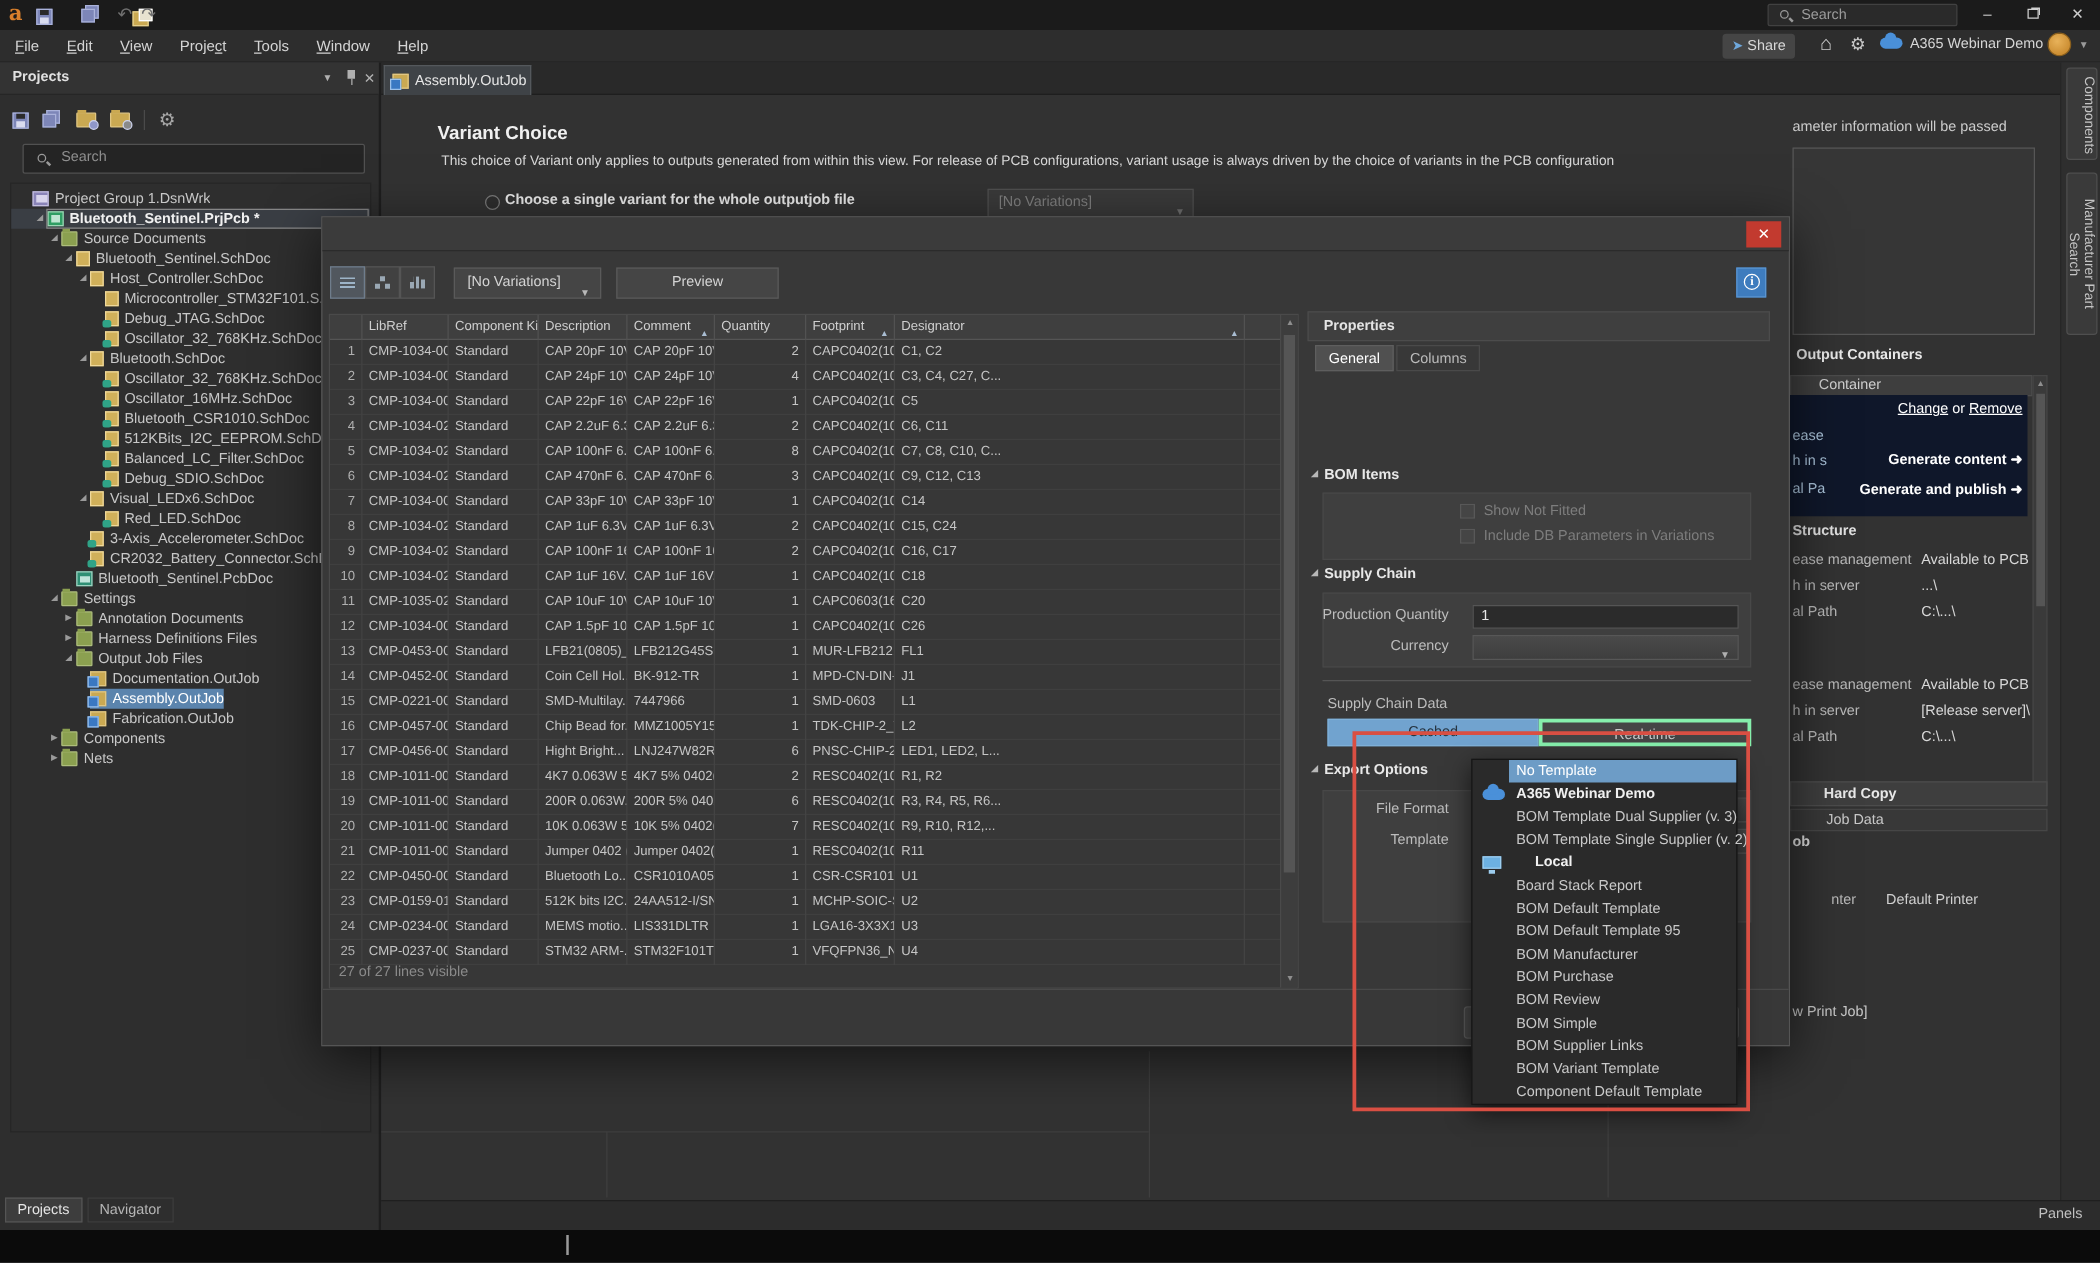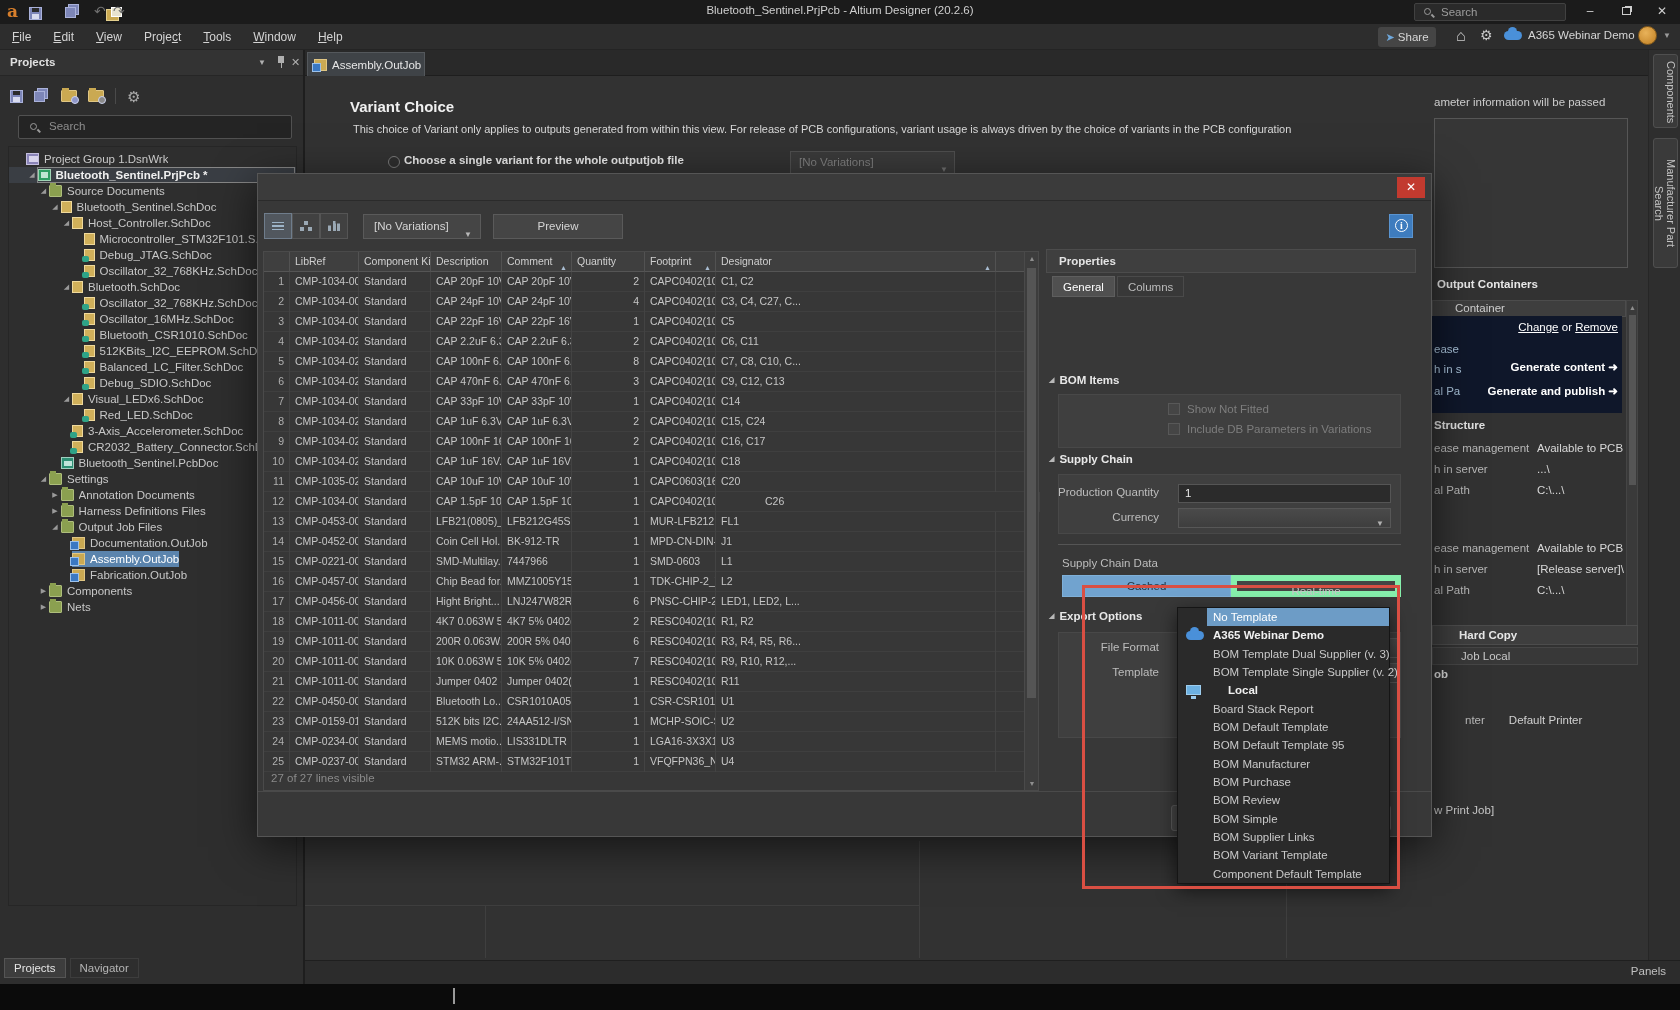--- a/index.html
+++ b/index.html
@@ -186,21 +186,21 @@
   .pbox { position:absolute; left:12px; width:343px; background:#3f3f3f; border:1px solid #484848; }
   .cbrow { position:absolute; left:109px; display:flex; align-items:center; gap:7px; color:#7d7d7d; white-space:nowrap; overflow:hidden; width:230px; }
   .cb { width:12px; height:12px; background:#454545; border:1px solid #585858; flex:none; }
   .plabel { position:absolute; width:107px; text-align:right; color:#bdbdbd; }
   .pfield { position:absolute; left:132px; width:213px; height:19px; background:#2b2b2b; border:1px solid #555; color:#e8e8e8; line-height:17px; padding-left:6px; }
   .pdrop  { position:absolute; left:132px; width:220px; height:20px; background:linear-gradient(#4a4a4a,#3e3e3e); border:1px solid #575757; color:#dcdcdc; line-height:18px; padding-left:7px; white-space:nowrap; overflow:hidden; }
   .pdrop .dda { position:absolute; right:6px; top:6px; font-size:8px; color:#b0b0b0; }
   #sc-divider { position:absolute; left:12px; top:220px; width:343px; height:1px; background:#555; }
   #scd-label { position:absolute; left:16px; top:233px; color:#bdbdbd; }
   #toggle-cached { position:absolute; left:16px; top:251px; width:169px; height:22px; background:#71a3cf; color:#263440; text-align:center; line-height:21px; border:1px solid #7fb0d8; }
-  #toggle-realtime { position:absolute; left:185px; top:251px; width:170px; height:22px; background:#454545; color:#c8c8c8; text-align:center; line-height:21px; border:6px solid #86efac; }
+  #toggle-realtime { position:absolute; left:185px; top:251px; width:170px; height:22px; background:#454545; color:#c8c8c8; text-align:center; line-height:21px; border:3px solid #86efac; }
   #dlg-footer { left:0; top:617px; width:1173px; height:45px; border-top:1px solid #4a4a4a; background:#383838; }
   #partial-btn { left:913px; top:13px; width:220px; height:26px; background:#454545; border:1px solid #5a5a5a; border-radius:3px; }
 
   
   #tpl-popup { left:1177px; top:607px; width:213px; height:277px; background:#2a2a2a; border:1px solid #151515; box-shadow:0 6px 18px rgba(0,0,0,.6); z-index:20; display:flex; flex-direction:column; }
   .dd-item { position:relative; flex:1; color:#c9c9c9; font-size:11.5px; display:flex; align-items:center; }
   .dd-item .txt { margin-left:35px; white-space:nowrap; }
   .dd-item.group .txt { font-weight:bold; color:#f0f0f0; }
   .dd-item.selected { background:linear-gradient(to right, transparent 29px, #6d9cc6 29px); }
   .dd-item.selected .txt { color:#fff; }
@@ -215,21 +215,20 @@
 
 <div id="app">
 
   <div class="abs" id="titlebar">
     <span class="abs" id="logo">a</span>
     <span class="abs tb-ico disk" style="left:29px;top:5px;"></span>
     <span class="abs tb-ico disk2" style="left:49px;top:4px;width:16px;height:16px;"><span class="d" style="left:3px;top:0;"></span><span class="d" style="left:0;top:3px;"></span></span>
     <span class="abs tb-ico docs" style="left:71px;top:5px;"></span>
     <span class="abs tb-ico uarr" style="left:94px;top:4px;">↶</span>
     <span class="abs tb-ico uarr" style="left:113px;top:4px;">↷</span>
-    <div class="abs" id="win-title">Bluetooth_Sentinel.PrjPcb - Altium Designer (20.2.6)</div>
     <div class="abs" id="qsearch">
       <span class="mag"></span>
       <span class="ph">Search</span>
     </div>
     <div class="abs winbtn" style="left:1580px;">–</div>
     <div class="abs winbtn" style="left:1616px;"><span style="display:inline-block;width:9px;height:8px;border:1px solid #cfcfcf;box-shadow:2px -2px 0 -1px #cfcfcf;"></span></div>
     <div class="abs winbtn" style="left:1652px;">✕</div>
   </div>
 
   <div class="abs" id="menubar">
@@ -549,21 +548,21 @@
             <span class="k">al Path</span>
             <span class="v">C:\...\</span>
           </div>
         </div>
       <div class="abs" id="oc-scroll">
         <span class="sa" style="top:3px;">▲</span>
         <span class="thumb"></span>
         <span class="sa" style="bottom:3px;">▼</span>
       </div>
       <div class="abs" id="hardcopy-hdr">Hard Copy</div>
-      <div class="abs" id="jobname-hdr">Job Local</div>
+      <div class="abs" id="jobname-hdr">Job Data</div>
       <div class="abs" id="job-frag">ob</div>
       <div class="abs" id="printer-row">
         <span>nter</span><span class="v">Default Printer</span>
       </div>
       <div class="abs" id="printjob-frag">w Print Job]</div>
     </div>
 
     <div class="abs faint-line" style="left:614px;top:765px;width:1px;height:117px;"></div>
     <div class="abs faint-line" style="left:981px;top:765px;width:1px;height:117px;"></div>
     <div class="abs faint-line" style="left:0px;top:829px;width:614px;height:1px;"></div>
@@ -740,21 +739,21 @@
             <div class="bcell" style="width: 30px;"></div>
           </div>
           <div class="brow">
             <div class="bcell num" style="width: 26px;">12</div>
             <div class="bcell" style="width: 69px;">CMP-1034-00...</div>
             <div class="bcell" style="width: 72px;">Standard</div>
             <div class="bcell" style="width: 71px;">CAP 1.5pF 10...</div>
             <div class="bcell" style="width: 70px;">CAP 1.5pF 10...</div>
             <div class="bcell qty" style="width: 73px;">1</div>
             <div class="bcell" style="width: 71px;">CAPC0402(10...</div>
-            <div class="bcell" style="width: 280px; margin-left: 44px;">C26</div>
+            <div class="bcell" style="width: 280px;">C26</div>
             <div class="bcell" style="width: 30px;"></div>
           </div>
           <div class="brow">
             <div class="bcell num" style="width: 26px;">13</div>
             <div class="bcell" style="width: 69px;">CMP-0453-00...</div>
             <div class="bcell" style="width: 72px;">Standard</div>
             <div class="bcell" style="width: 71px;">LFB21(0805)_S...</div>
             <div class="bcell" style="width: 70px;">LFB212G45SG...</div>
             <div class="bcell qty" style="width: 73px;">1</div>
             <div class="bcell" style="width: 71px;">MUR-LFB212...</div>

